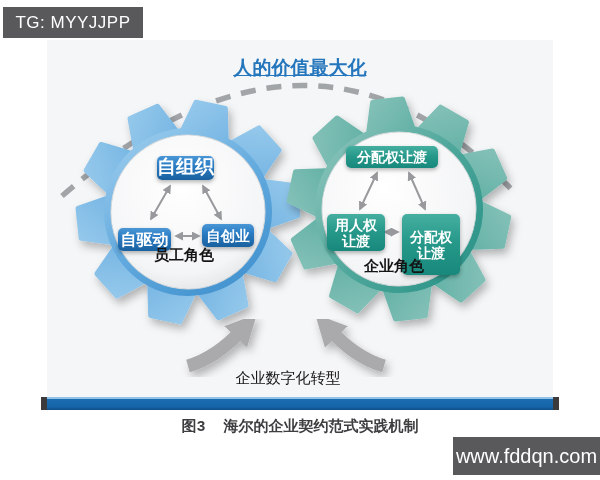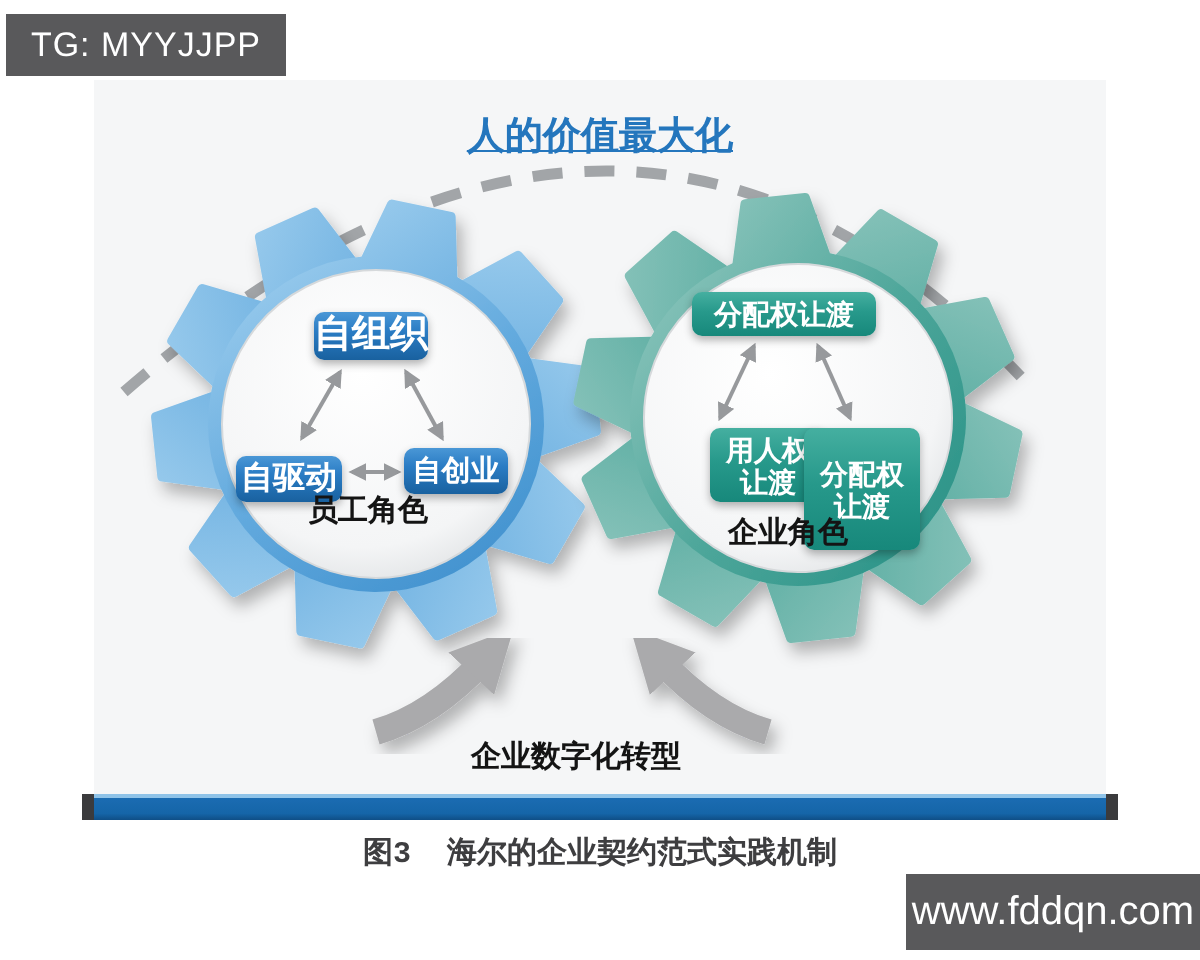--- a/index.html
+++ b/index.html
@@ -33,21 +33,21 @@
     box-shadow:0 2px 4px rgba(0,0,0,.30); line-height:16px;
   }
   .node.blue { background:linear-gradient(180deg,#4A97D6 0%,#2A7CC4 40%,#19619F 100%); }
   .node.teal { background:linear-gradient(180deg,#45AFA0 0%,#27998B 45%,#17887B 100%); }
   .gear-label {
     position:absolute; width:80px; text-align:center;
     font-size:15px; font-weight:bold; color:#141414;
   }
   .transform-label {
     position:absolute; left:213px; top:369px; width:150px; text-align:center;
-    font-size:15px; font-weight:bold; color:#141414;
+    font-size:15px; font-weight:normal; color:#141414;
   }
   .figure-caption {
     position:absolute; left:0; right:0; top:417px; text-align:center;
     font-size:15px; font-weight:600; color:#3E3E40; white-space:pre;font-family:Liberation Mono, monospace;
   }
   .divider-bar {
     position:absolute; left:41px; top:397px; width:518px; height:13px;
     display:flex;
   }
   .divider-bar .cap { width:6px; background:#3B3B3D; }
@@ -146,21 +146,21 @@
 </div>
 
 <div class="diagram-title">人的价值最大化</div>
 
 <div class="node blue" style="left:157px; top:156px; width:57px; height:24px; font-size:19px;font-family:Liberation Mono, monospace;">自组织</div>
 <div class="node blue" style="left:118px; top:228px; width:53px; height:23px; font-size:16px;">自驱动</div>
 <div class="node blue" style="left:202px; top:224px; width:52px; height:23px; font-size:14.5px;">自创业</div>
 <div class="gear-label" style="left:144px; top:246px;">员工角色</div>
 
 <div class="node teal" style="left:346px; top:146px; width:92px; height:22px; font-size:14px;">分配权让渡</div>
-<div class="node teal" style="left:327px; top:214px; width:54px; height:37px; font-size:14px; padding:0 2px;margin-left:28px;">用人权让渡</div>
+<div class="node teal" style="left:327px; top:214px; width:54px; height:37px; font-size:14px; padding:0 2px;">用人权让渡</div>
 <div class="node teal" style="left:402px; top:214px; width:54px; height:37px; font-size:14px; padding:12px 2px;">分配权让渡</div>
 <div class="gear-label" style="left:354px; top:257px;">企业角色</div>
 
 <div class="transform-label">企业数字化转型</div>
 
 <div class="divider-bar">
   <div class="cap"></div>
   <div class="bar"></div>
   <div class="cap"></div>
 </div>

